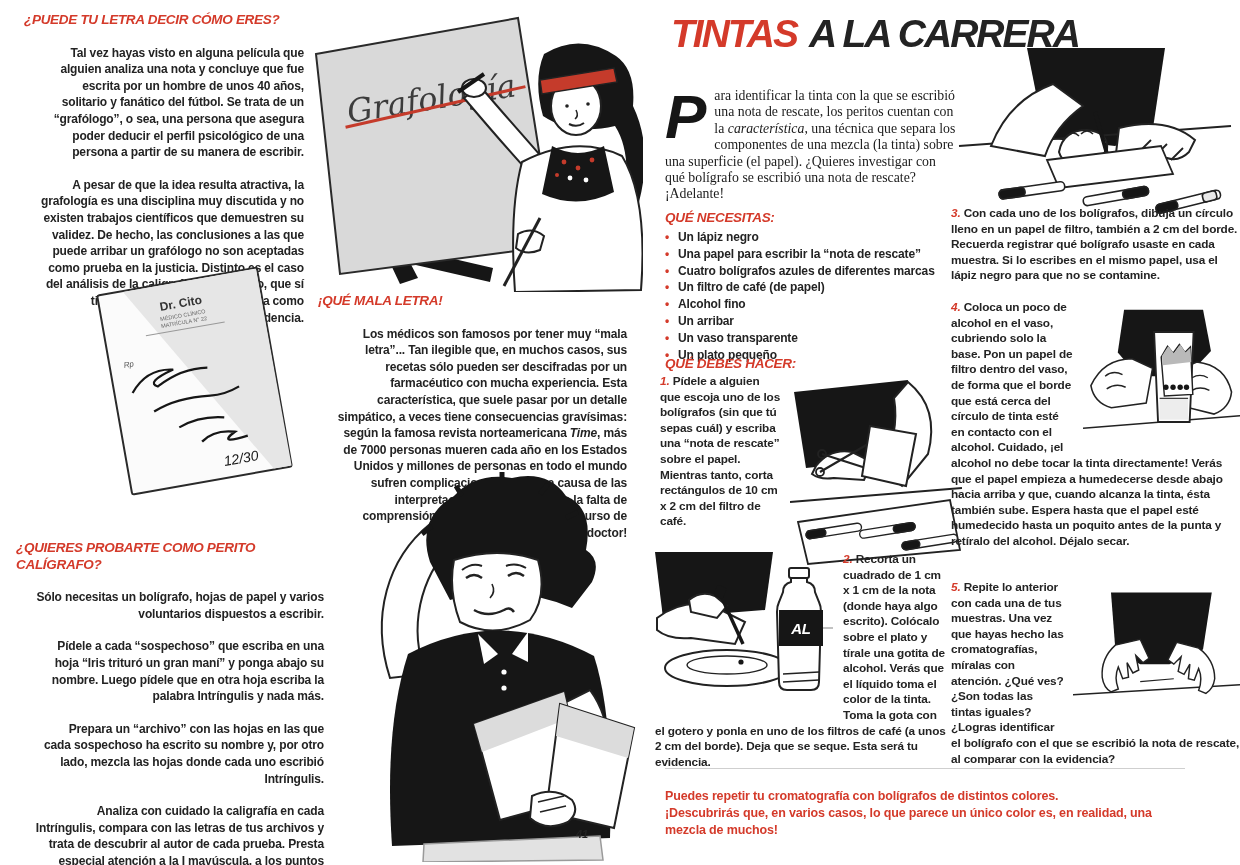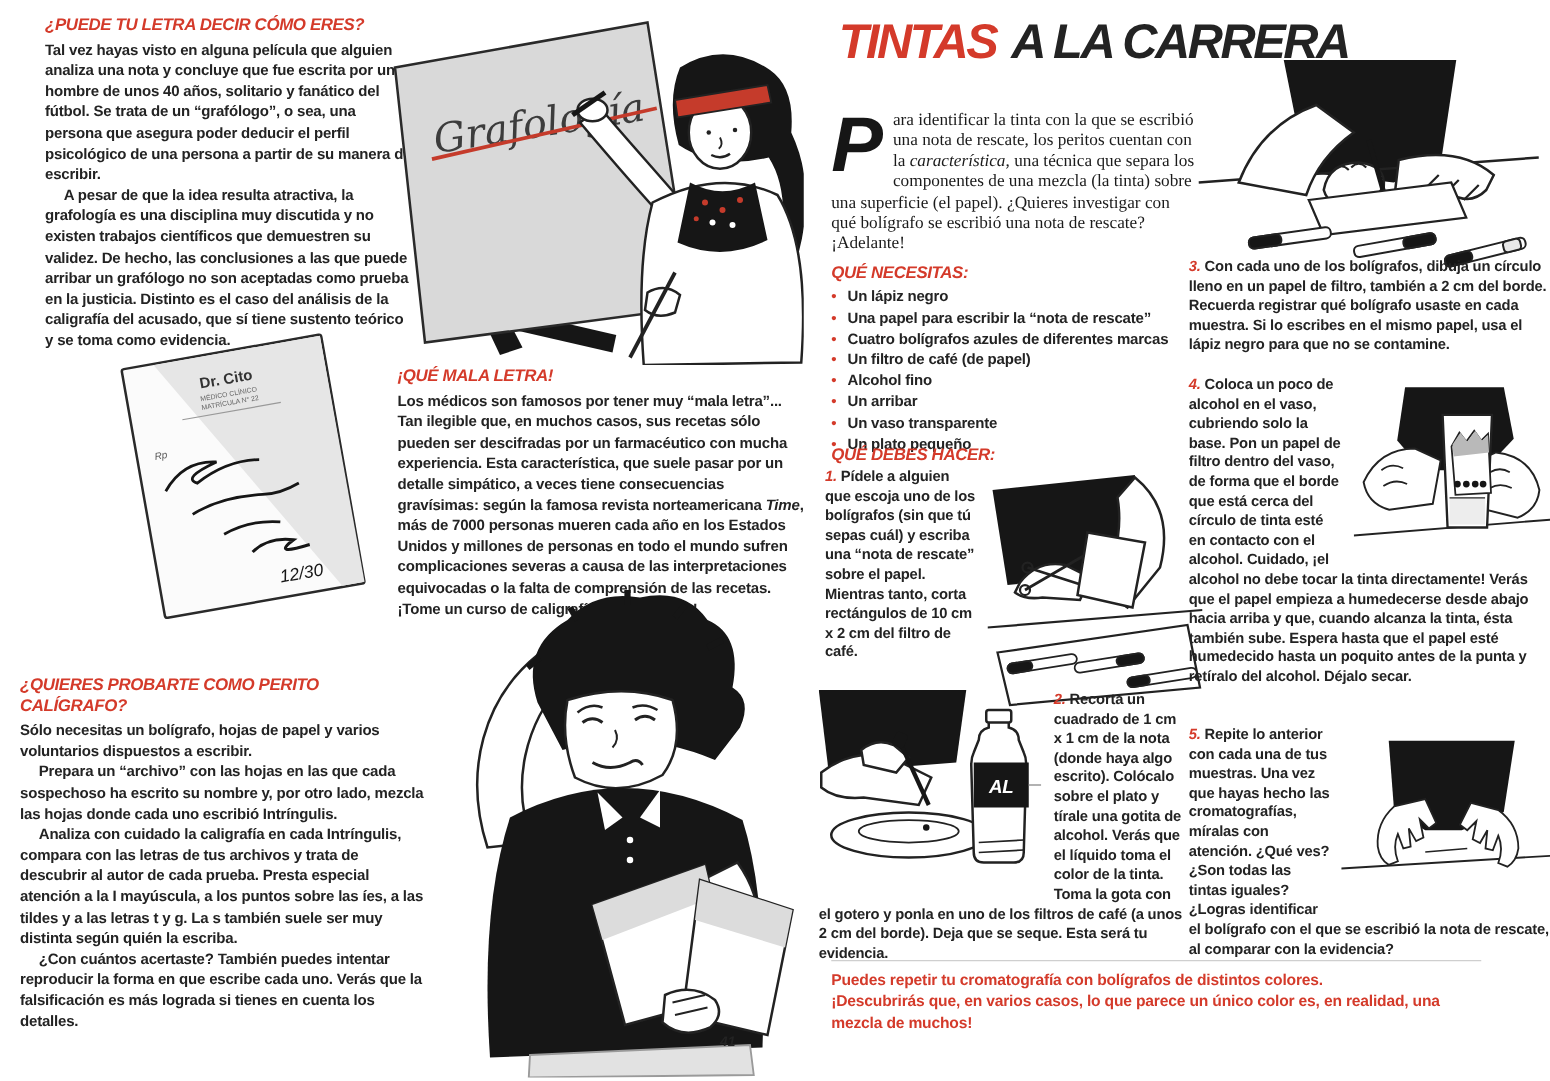--- a/index.html
+++ b/index.html
@@ -8,21 +8,21 @@
   body{ width:1240px; height:865px; position:relative; overflow:hidden;
         font-family:"Liberation Sans", sans-serif; color:var(--ink); }
   .page{ position:absolute; top:0; height:865px; }
   #page-left{ left:0; width:655px; }
   #page-right{ left:655px; width:585px; }
 
   .h-red{ color:var(--red); font-style:italic; font-weight:800;
           font-size:13.5px; letter-spacing:-0.3px; margin-bottom:3px; }
   .body-txt{ font-weight:700; font-size:12px; line-height:16.6px;
              letter-spacing:-0.15px; color:var(--ink); }
-  .body-txt p{ margin:0; }
+  .body-txt p{ margin:16px;text-align:right; }
   .body-txt p.ind{ text-indent:15px; }
   .abs{ position:absolute; }
 
   
   .title{ font-style:italic; font-weight:800; font-size:39px;
           letter-spacing:-2px; white-space:nowrap; }
   .title .accent{ color:var(--red); margin-right:12px; }
   .intro{ font-family:"Liberation Serif", serif; font-weight:400;
           font-size:13.8px; line-height:16.4px; color:#1b1b1b; }
   .dropcap{ float:left; font-family:"Liberation Sans", sans-serif;
@@ -31,34 +31,34 @@
   .needs-list{ list-style:none; margin-top:4px; }
   .needs-list li{ position:relative; padding-left:13px; font-weight:700;
                   font-size:12px; line-height:16.8px; letter-spacing:-0.15px; }
   .needs-list li::before{ content:"•"; position:absolute; left:0; color:var(--red); }
   .step .stepnum{ color:var(--red); font-style:italic; font-weight:800; }
   .step{ font-weight:700; font-size:11.8px; line-height:15.6px; letter-spacing:-0.15px; }
   .fl-r{ float:right; margin:0 0 4px 8px; }
   .fl-l{ float:left; margin:0 10px 4px 0; }
   .divider{ position:absolute; border-top:1px solid #cfcfcf; }
   .footnote{ color:var(--red); font-weight:800; font-size:12.5px; line-height:17px;
-             letter-spacing:-0.15px; }
+             letter-spacing:-0.15px;margin-top:12px; }
   .footer{ display:flex; align-items:baseline; gap:6px;margin-top:44px; }
   .footer .fpage{ font-style:italic; font-weight:800; font-size:17px; }
   .footer .fbook{ font-style:italic; font-weight:700; font-size:9px; letter-spacing:0.2px; }
   .footer .fsub{ font-style:italic; font-weight:700; font-size:7px; color:#444; }
   .pageno{ font-style:italic; font-weight:800; font-size:11px; }
   svg{ display:block; }
 </style>
 </head>
 <body>
 
 <div class="page" id="page-left">
 
-  <div class="abs body-txt" style="left:36px; top:12px; width:296px;">
+  <div class="abs body-txt" style="left:24px; top:12px; width:296px;">
     <div class="h-red">¿PUEDE TU LETRA DECIR CÓMO ERES?</div>
     <p>Tal vez hayas visto en alguna película que alguien analiza una nota y concluye que fue escrita por un hombre de unos 40 años, solitario y fanático del fútbol. Se trata de un “grafólogo”, o sea, una persona que asegura poder deducir el perfil psicológico de una persona a partir de su manera de escribir.</p>
     <p class="ind">A pesar de que la idea resulta atractiva, la grafología es una disciplina muy discutida y no existen trabajos científicos que demuestren su validez. De hecho, las conclusiones a las que puede arribar un grafólogo no son aceptadas como prueba en la justicia. Distinto es el caso del análisis de la caligrafía del acusado, que sí tiene sustento teórico y se toma como evidencia.</p>
   </div>
 
   <div class="abs" style="left:308px; top:10px;">
     <svg width="335" height="282" viewBox="0 0 335 282">
       <polygon points="42,168 56,164 110,268 92,274" fill="#161616"></polygon>
       <polygon points="90,236 185,258 182,272 86,250" fill="#161616"></polygon>
       <polygon points="8,44 210,8 246,236 32,264" fill="#d9d9d9" stroke="#2a2a2a" stroke-width="2"></polygon>
@@ -115,20 +115,21 @@
   </div>
 
   <div class="abs body-txt" style="left:318px; top:293px; width:325px;">
     <div class="h-red">¡QUÉ MALA LETRA!</div>
     <p><span>Los médicos son famosos por tener muy “mala letra”... Tan ilegible que, en muchos casos, sus recetas sólo pueden ser descifradas por un farmacéutico con mucha experiencia. Esta característica, que suele pasar por un detalle simpático, a veces tiene consecuencias gravísimas: según la famosa revista norteamericana </span><i>Time</i><span>, más de 7000 personas mueren cada año en los Estados Unidos y millones de personas en todo el mundo sufren complicaciones severas a causa de las interpretaciones equivocadas o la falta de comprensión de las recetas. ¡Tome un curso de caligrafía, señor doctor!</span></p>
   </div>
 
   <div class="abs body-txt" style="left:16px; top:540px; width:324px;">
     <div class="h-red">¿QUIERES PROBARTE COMO PERITO CALÍGRAFO?</div>
     <p>Sólo necesitas un bolígrafo, hojas de papel y varios voluntarios dispuestos a escribir.</p>
+    <p>Pídele a cada “sospechoso” que escriba en una hoja “Iris trituró un gran maní” y ponga abajo su nombre. Luego pídele que en otra hoja escriba la palabra Intríngulis y nada más.</p>
     <p class="ind">Prepara un “archivo” con las hojas en las que cada sospechoso ha escrito su nombre y, por otro lado, mezcla las hojas donde cada uno escribió Intríngulis.</p>
     <p class="ind">Analiza con cuidado la caligrafía en cada Intríngulis, compara con las letras de tus archivos y trata de descubrir al autor de cada prueba. Presta especial atención a la I mayúscula, a los puntos sobre las íes, a las tildes y a las letras t y g. La s también suele ser muy distinta según quién la escriba.</p>
     <p class="ind">¿Con cuántos acertaste? También puedes intentar reproducir la forma en que escribe cada uno. Verás que la falsificación es más lograda si tienes en cuenta los detalles.</p>
   </div>
 
   <div class="abs" style="left:332px; top:466px;">
     <svg width="330" height="396" viewBox="0 0 330 396">
 
       <path d="M58,212 C38,150 56,92 98,58 L120,78 C88,112 76,162 94,208 Z" fill="#fff" stroke="#222" stroke-width="2"></path>
       <path d="M96,62 l10,-12 M106,58 l8,-10 M116,56 l8,-8" stroke="#222" stroke-width="2" fill="none"></path>

